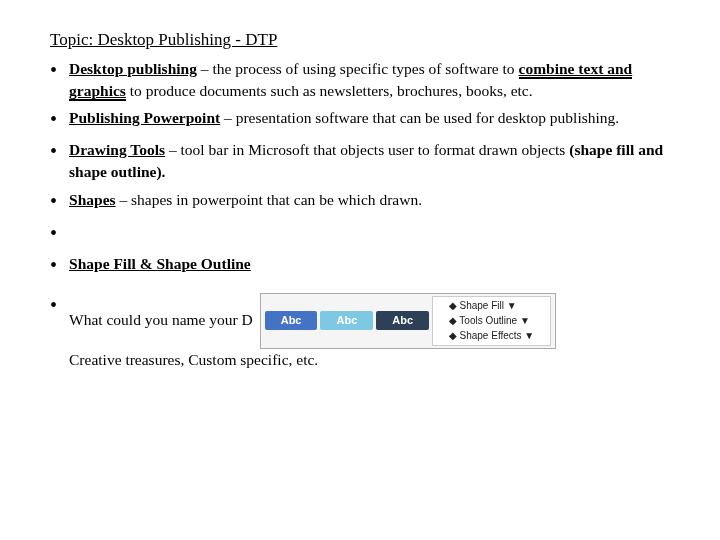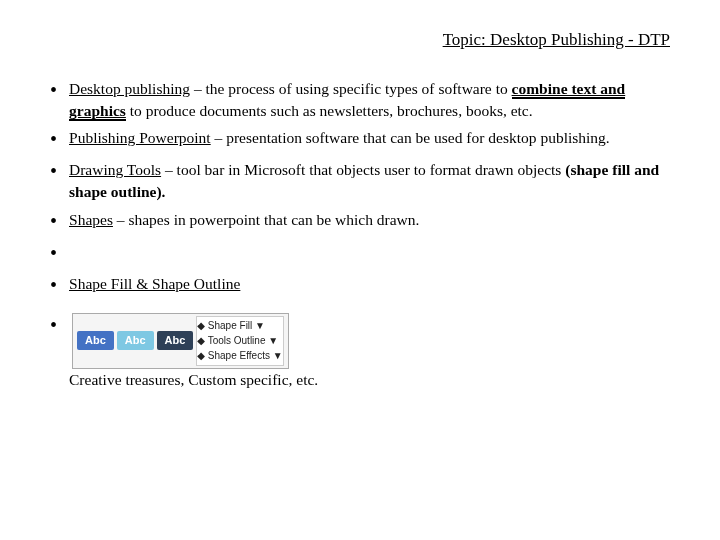--- a/index.html
+++ b/index.html
@@ -11,23 +11,23 @@
       font-size: 15.5px;
       color: #000000;
       overflow: hidden;
       display: flex;
       flex-direction: column;
       align-items: center;
       padding: 30px 50px 20px 50px;
     }
 
     .slide-title {
-      text-align: right;
+      text-align: left;
       font-size: 17px;
-      margin-bottom: 28px;
+      margin-bottom: 8px;
       text-decoration: underline;
       font-family: 'Times New Roman', Times, serif;
     }
 
     .content-area {
       width: 100%;
       display: flex;
       flex-direction: column;
     }
 
@@ -49,21 +49,21 @@
       margin-right: 12px;
       margin-top: -2px;
       flex-shrink: 0;
     }
 
     .bullet-text {
       flex: 1;
     }
 
     .bold-underline {
-      font-weight: normal;
+      font-weight: bold;
       text-decoration: underline;
     }
 
     .bold-only {
       font-weight: bold;
     }
 
     
     .fake-toolbar {
       display: inline-flex;
@@ -75,21 +75,21 @@
       font-size: 11px;
       vertical-align: middle;
       margin: 0 3px;
     }
 
     .fake-toolbar .abc-box {
       background: #4472C4;
       color: white;
       font-size: 11px;
       font-weight: bold;
-      padding: 2px 8px;
+      padding: 2px 16px;
       border-radius: 2px;
       font-family: Arial, sans-serif;
     }
 
     .fake-toolbar .abc-box.light {
       background: #7EC8E3;
     }
 
     .fake-toolbar .abc-box.dark {
       background: #2E4057;
@@ -97,21 +97,21 @@
 
     .fake-toolbar .menu-items {
       display: flex;
       flex-direction: column;
       font-size: 10px;
       font-family: Arial, sans-serif;
       color: #222;
       gap: 1px;
       border: 1px solid #ccc;
       background: white;
-      padding: 2px 0;
+      padding: 2px 16px;
     }
 
     .fake-toolbar .menu-items div {
       white-space: nowrap;
     }
 
     .last-bullet {
       margin-top: 8px;
     }
 
@@ -162,20 +162,21 @@
         <span class="bullet-text">
           <span class="bold-underline">Shape Fill &amp; Shape Outline</span>
         </span>
       </li>
 
     </ul>
 
     <div class="bullet-item last-bullet">
       <span class="bullet-dot">•</span>
       <span class="bullet-text">
+        <span>What could you name your D</span>
         
         <span class="fake-toolbar">
           <span class="abc-box">Abc</span>
           <span class="abc-box light">Abc</span>
           <span class="abc-box dark">Abc</span>
           <span class="menu-items">
             <div>◆ Shape Fill ▼</div>
             <div>◆ Tools Outline ▼</div>
             <div>◆ Shape Effects ▼</div>
           </span>

